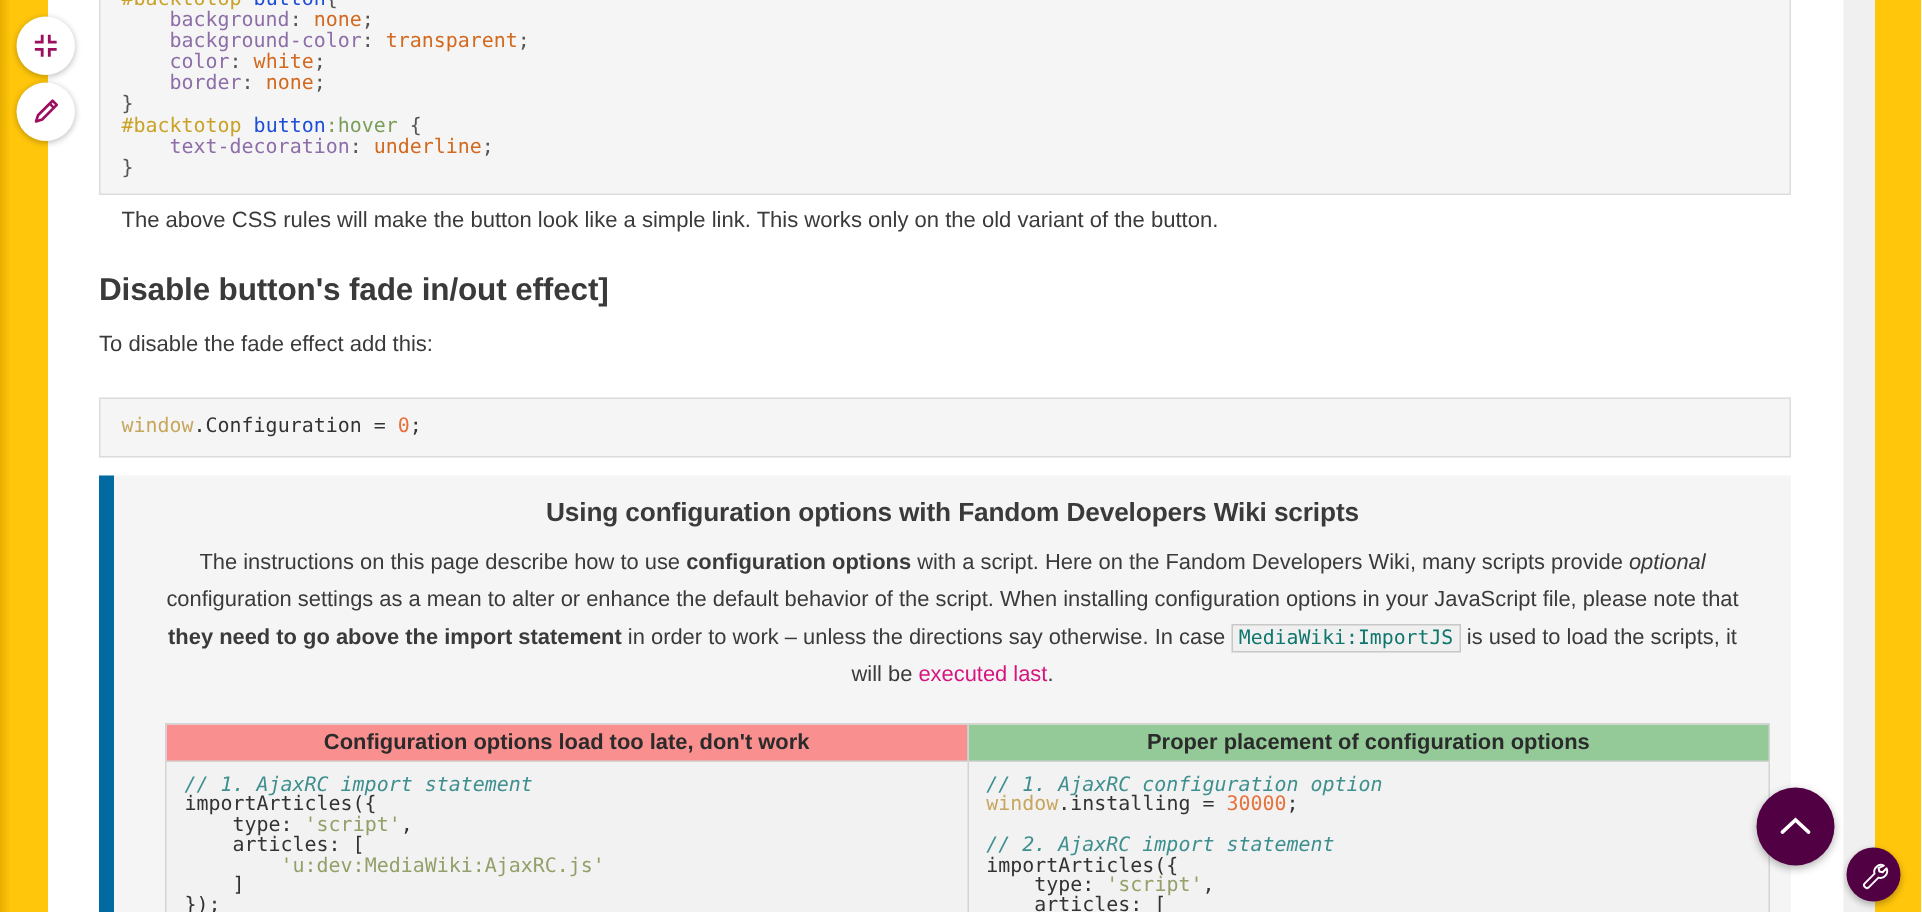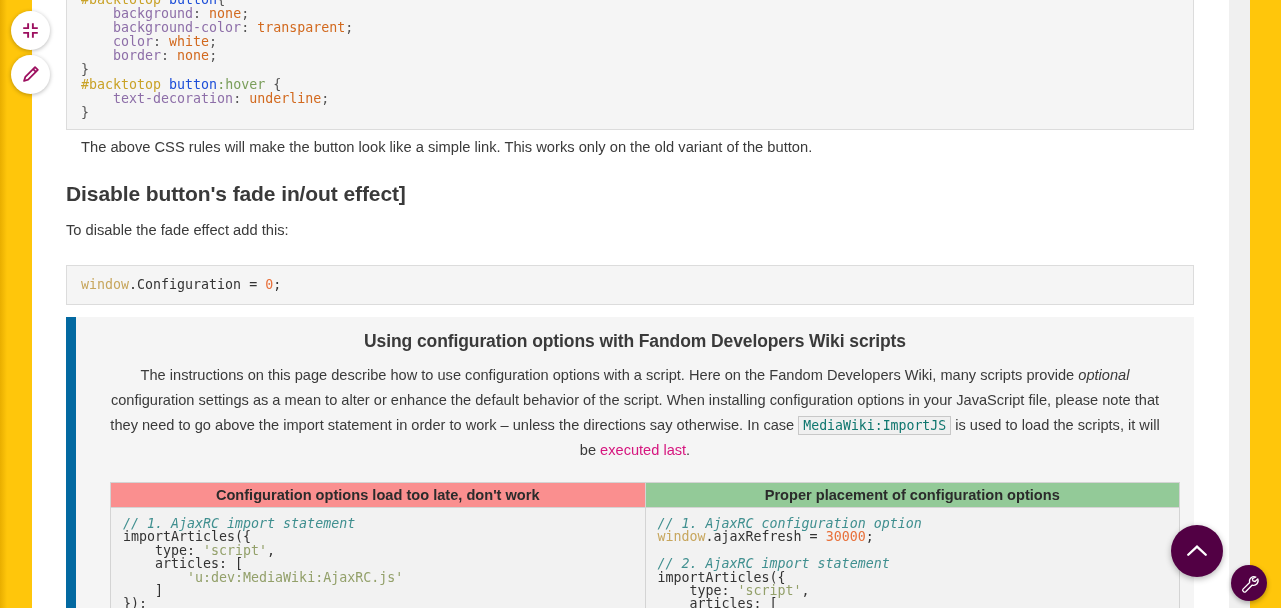--- a/index.html
+++ b/index.html
@@ -93,21 +93,21 @@
   }
   #notice-inner { padding: 14px 18px 0 18px; }
   .notice-title {
     text-align: center; font-size: 17.5px; font-weight: bold; color: #3a3a3a;
     margin-bottom: 11px; letter-spacing: -0.1px;
   }
   .notice-body {
     text-align: center; font-size: 14.6px; line-height: 25px; color: #3a3a3a;
     padding: 0 8px;
   }
-  .notice-body b { font-weight: normal; }
+  .notice-body b { font-weight: bold; }
   .notice-body i { font-style: italic; }
   code.inline {
     font-family: "DejaVu Sans Mono", "Liberation Mono", monospace;
     font-size: 13.2px;
     background: #f0f0f0;
     border: 1px solid #c8c8c8;
     padding: 1px 4px;
     color: #0f766e;
     white-space: nowrap;
   }
@@ -221,21 +221,21 @@
               <pre id="cell-bad"><span class="tok-comment">// 1. AjaxRC import statement</span>
 <span class="tok-plain">importArticles({</span>
 <span class="tok-plain">    type: </span><span class="tok-str">'script'</span><span class="tok-plain">,</span>
 <span class="tok-plain">    articles: [</span>
 <span class="tok-plain">        </span><span class="tok-str">'u:dev:MediaWiki:AjaxRC.js'</span>
 <span class="tok-plain">    ]</span>
 <span class="tok-plain">});</span></pre>
             </td>
             <td>
               <pre id="cell-good"><span class="tok-comment">// 1. AjaxRC configuration option</span>
-<span class="tok-var">window</span><span class="tok-plain">.ajaxRefresh = </span><span class="tok-num">30000</span><span class="tok-plain">;</span>
+<span class="tok-var">window</span><span class="tok-plain">.installing = </span><span class="tok-num">30000</span><span class="tok-plain">;</span>
 <span class="tok-plain"> </span>
 <span class="tok-comment">// 2. AjaxRC import statement</span>
 <span class="tok-plain">importArticles({</span>
 <span class="tok-plain">    type: </span><span class="tok-str">'script'</span><span class="tok-plain">,</span>
 <span class="tok-plain">    articles: [</span>
 <span class="tok-plain">        </span><span class="tok-str">'u:dev:MediaWiki:AjaxRC.js'</span></pre>
             </td>
           </tr>
         </tbody>
       </table>

